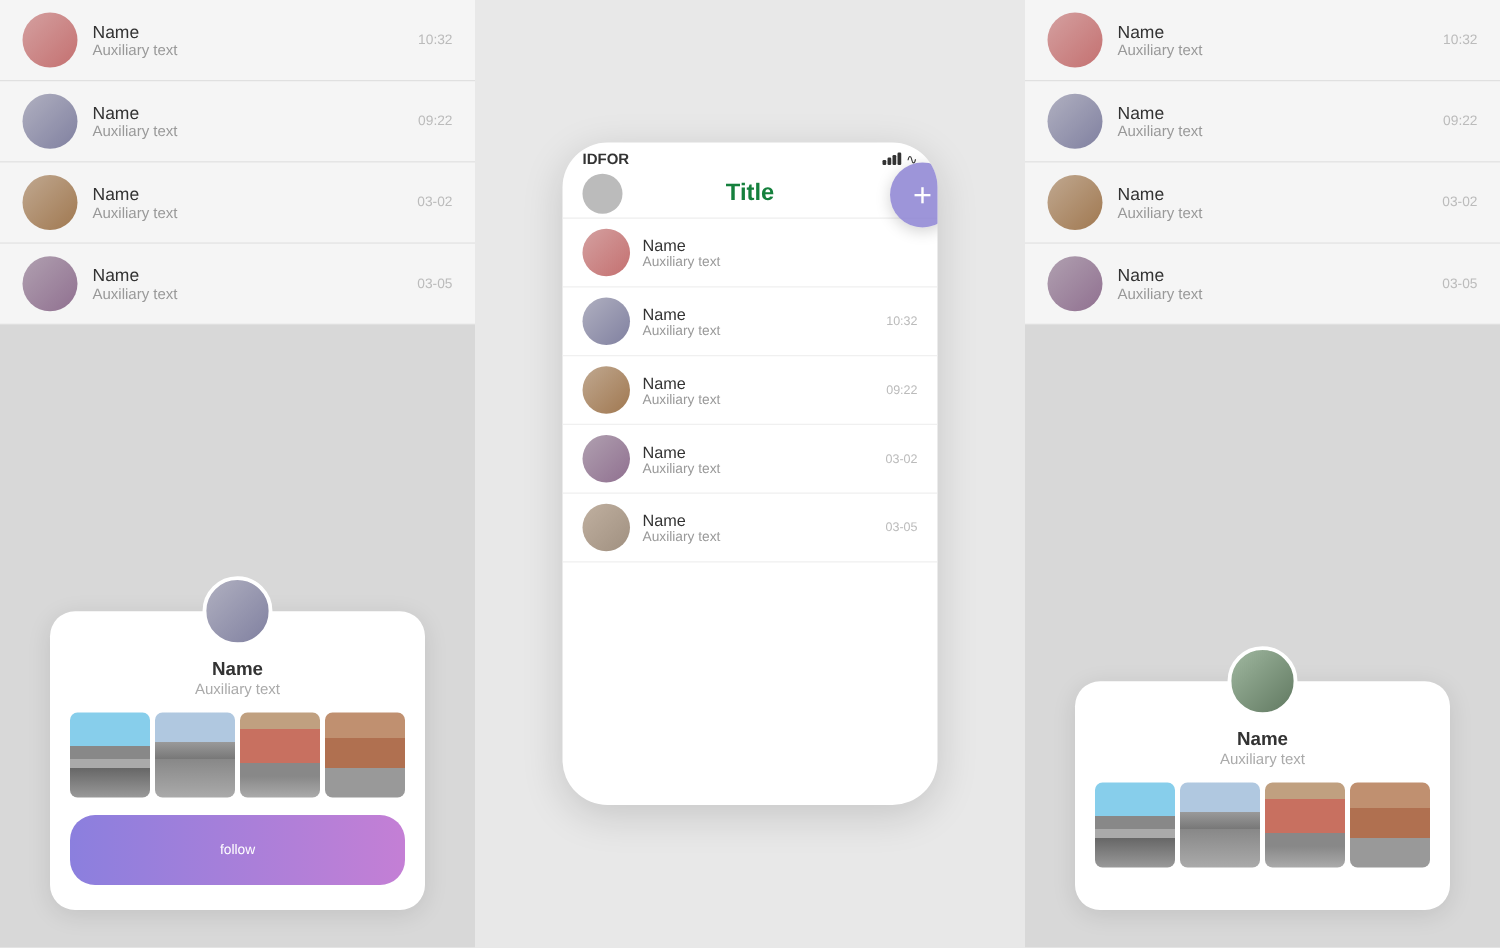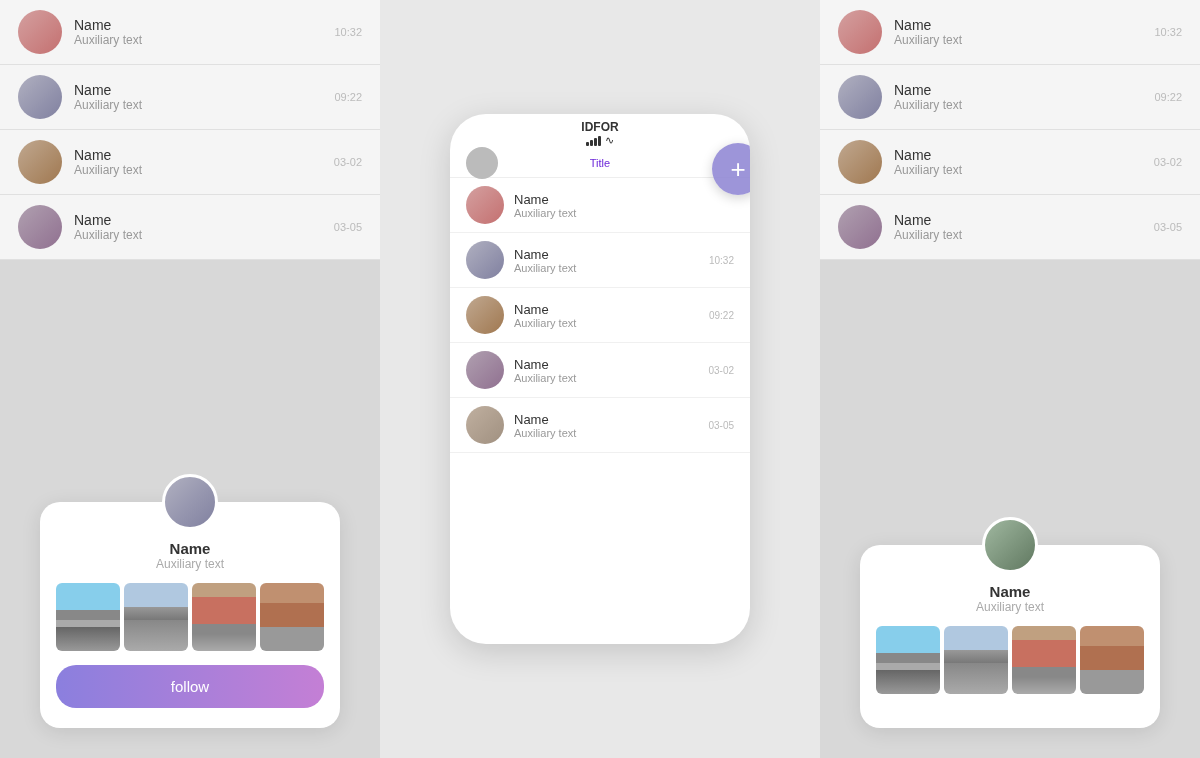--- a/index.html
+++ b/index.html
@@ -118,26 +118,26 @@
     }
     .photo-thumb {
       flex: 1;
       height: 68px;
       border-radius: 6px;
       overflow: hidden;
       background: #bbb;
     }
     .action-btn {
       width: calc(100% - 32px);
-      height: 43px;
+      height: 56px;
       border-radius: 20px;
       border: none;
       background: linear-gradient(90deg, #8b7fde, #c47fd5);
       color: #fff;
-      font-size: 15px;
+      font-size: 11px;
       cursor: pointer;
     }
 
     
     .phone-middle {
       position: absolute;
       left: 50%;
       top: 50%;
       transform: translate(-50%, -50%);
       width: 300px;
@@ -148,21 +148,20 @@
       box-shadow: 0 8px 32px rgba(0,0,0,0.15);
       z-index: 10;
     }
     .phone-status-bar {
       display: flex;
       align-items: center;
       justify-content: space-between;
       padding: 6px 16px;
       font-size: 11px;
       color: #333;
-      flex-direction: column;
     }
     .phone-status-left { font-weight: 600; font-size: 12px; }
     .phone-status-right { display: flex; gap: 4px; align-items: center; }
     .signal-bars {
       display: flex; gap: 1px; align-items: flex-end;
     }
     .signal-bars span {
       background: #333; width: 3px; border-radius: 1px;
     }
     .phone-title-row {
@@ -172,23 +171,23 @@
       padding: 4px 16px 8px;
       position: relative;
       border-bottom: 1px solid #eee;
     }
     .phone-title-row .title-avatar {
       width: 32px; height: 32px; border-radius: 50%;
       overflow: hidden; background: #bbb;
       position: absolute; left: 16px;
     }
     .phone-title-text {
-      font-size: 11px;
-      font-weight: 400;
-      color: #6d28d9;
+      font-size: 19px;
+      font-weight: 700;
+      color: #15803d;
     }
     .phone-contacts {
       padding: 0;
     }
     .phone-contact-row {
       display: flex;
       align-items: center;
       padding: 8px 16px;
       gap: 10px;
       border-bottom: 1px solid #f0f0f0;

